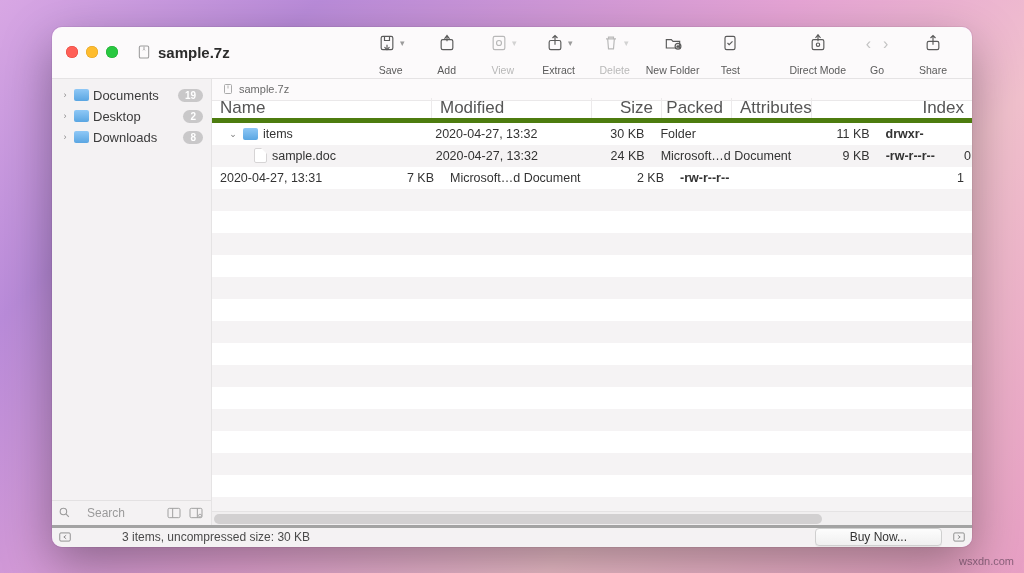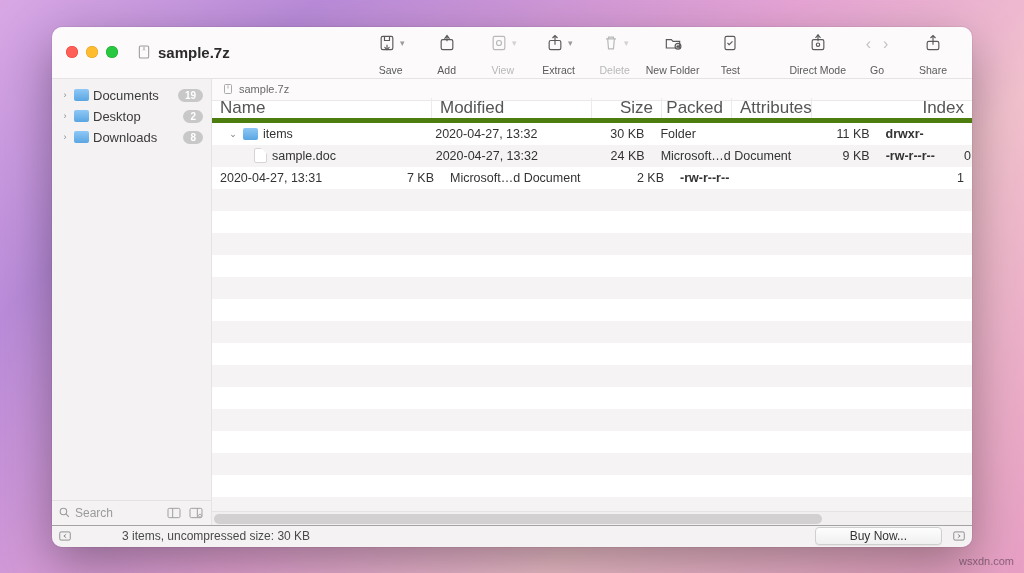--- a/index.html
+++ b/index.html
@@ -43,21 +43,21 @@
 
 .body { flex: 1; display: flex; min-height: 0; }
 .sidebar { width: 160px; background: #f4f2f3; border-right: 1px solid #e5e3e4; display: flex; flex-direction: column; }
 .tree { flex: 1; padding: 6px 4px; font-size: 13px; color: #3b3b3b; }
 .tree-item { display: flex; align-items: center; gap: 4px; padding: 3px 4px; border-radius: 4px; }
 .disclosure { width: 10px; font-size: 9px; color: #8a8a8a; text-align: center; }
 .folder-ico { width: 15px; height: 12px; border-radius: 2px; display: inline-block; }
 .folder-ico.blue { background: linear-gradient(#8fc8f6, #5aa6e2); }
 .badge { margin-left: auto; background: #c9c8c9; color: #fff; font-size: 10px; font-weight: 600; border-radius: 8px; padding: 1px 7px; }
 .sidebar-bottom { border-top: 1px solid #e3e1e2; padding: 4px 6px; display: flex; align-items: center; gap: 4px; }
-.search-wrap { flex: 1; display: flex; align-items: center; gap: 4px; color: #9a9a9a; font-size: 12px; }
+.search-wrap { flex: 1; display: flex; align-items: center; gap: 16px; color: #9a9a9a; font-size: 12px; }
 .sb-ico { color: #a0a0a0; }
 
 .main { flex: 1; display: flex; flex-direction: column; min-width: 0; }
 .pathbar { height: 22px; background: #fcfafb; border-bottom: 1px solid #eae8e9; display: flex; align-items: center; padding: 0 10px; font-size: 11px; color: #6a6a6a; gap: 5px; }
 .pathbar .zip-ico { color: #a0a0a0; }
 .header-row { display: flex; height: 22px; border-bottom: 5px solid #4d7c0f; font-size: 17px; color: #555; background: #fff; align-items: flex-end; }
 .header-row > div { display: flex; align-items: center; padding: 0 8px; border-right: 1px solid #eceaeb; }
 .header-row > div:last-child { border-right: none; }
 .col-name { width: 220px; }
 .col-mod  { width: 160px; }
@@ -81,21 +81,21 @@
 .cell-idx  { flex: 1; text-align: right; padding-right: 14px; }
 .disclosure2 { width: 10px; font-size: 9px; color: #7a7a7a; display: inline-block; text-align: center; }
 .file-ico { width: 13px; height: 15px; display: inline-block; border: 1px solid #d6d4d5; border-radius: 2px; background: #fff; position: relative; }
 .file-ico::after { content: ""; position: absolute; right: -1px; top: -1px; border: 3px solid transparent; border-top-color: #f5f3f4; border-right-color: #f5f3f4; }
 .indent-1 .cell-name { padding-left: 16px; }
 .indent-2 .cell-name { padding-left: 42px; }
 
 .hscroll { height: 14px; background: #f1eff0; border-top: 1px solid #e5e3e4; position: relative; }
 .hscroll .thumb { position: absolute; left: 2px; top: 2px; height: 10px; width: 80%; background: #d2d0d1; border-radius: 5px; }
 
-.statusbar { height: 22px; background: #f4f2f3; border-top: 1px solid #a3a3a3; display: flex; align-items: center; font-size: 12px; color: #4a4a4a; padding: 0 6px; gap: 10px; }
+.statusbar { height: 22px; background: #f4f2f3; border-top: 3px solid #a3a3a3; display: flex; align-items: center; font-size: 12px; color: #4a4a4a; padding: 0 6px; gap: 10px; }
 .sb-left, .sb-right { color: #8a8a8a; }
 .sb-text { flex: 1; padding-left: 40px; }
 .buy-btn { background: linear-gradient(#fdfdfd,#f0f0f0); border: 1px solid #cfcfcf; border-radius: 4px; font-size: 12px; padding: 1px 34px; color: #333; box-shadow: 0 1px 0 rgba(0,0,0,.05); }
 
 .watermark { position: absolute; right: 10px; bottom: 6px; font-size: 11px; color: rgba(60,40,60,.55); font-family: Arial, sans-serif; }
 </style>
 </head>
 <body>
 
 <div class="window">

